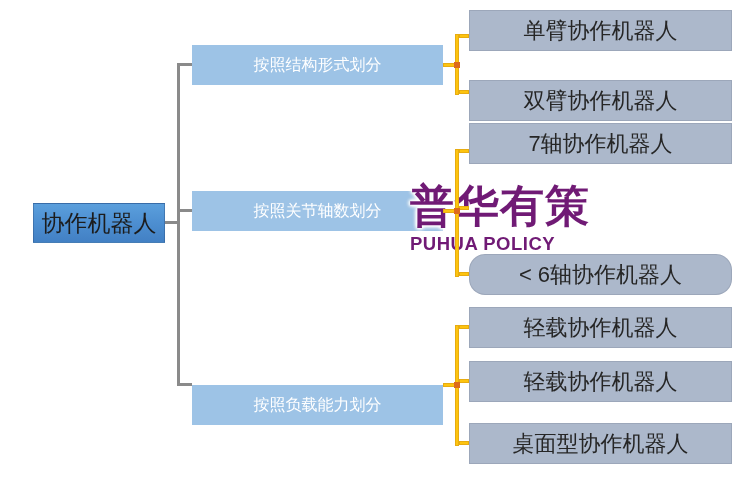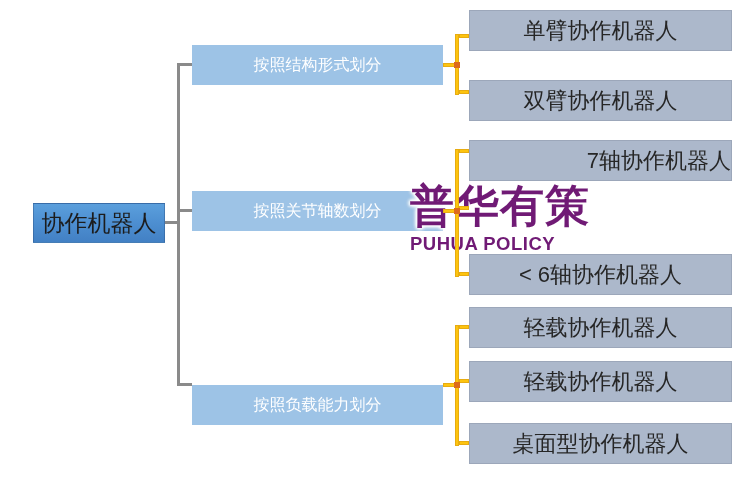--- a/index.html
+++ b/index.html
@@ -86,24 +86,24 @@
   <div class="yline" style="left:459px;top:441px;width:10px;height:4px;"></div>
   <div class="jdot" style="left:454px;top:382px;"></div>
 
   <div class="node leaf-node" style="top:10px;">
     <span>单臂协作机器人</span>
   </div>
   <div class="node leaf-node" style="top:72px;margin-top:8px;">
     <span>双臂协作机器人</span>
   </div>
 
-  <div class="node leaf-node" style="top:140px;justify-content:flex-end;">
+  <div class="node leaf-node" style="top:123px;">
     <span>7轴协作机器人</span>
   </div>
-  <div class="node leaf-node" style="top:254px;">
+  <div class="node leaf-node" style="top:254px;border-radius:16px;">
     <span>&lt; 6轴协作机器人</span>
   </div>
 
   <div class="node leaf-node" style="top:307px;">
     <span>轻载协作机器人</span>
   </div>
   <div class="node leaf-node" style="top:361px;">
     <span>轻载协作机器人</span>
   </div>
   <div class="node leaf-node" style="top:423px;justify-content:center;">

